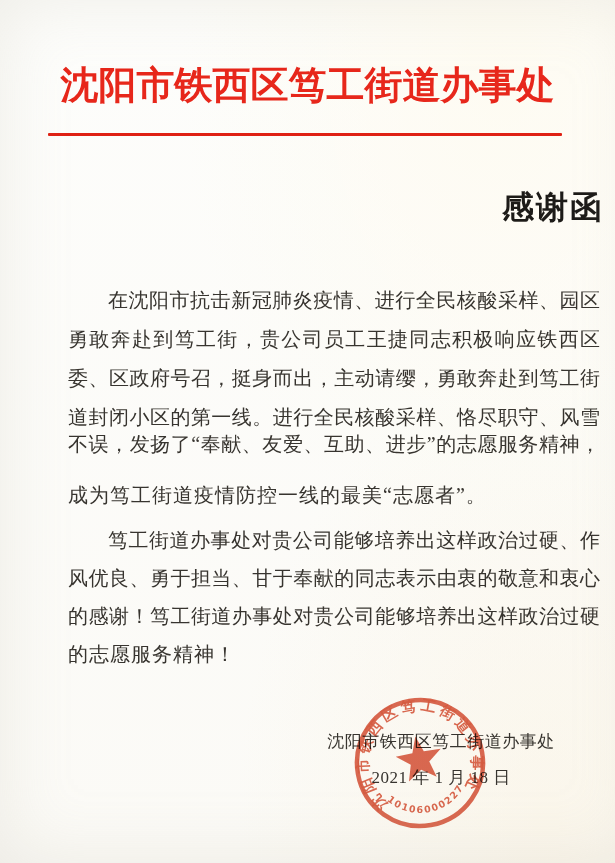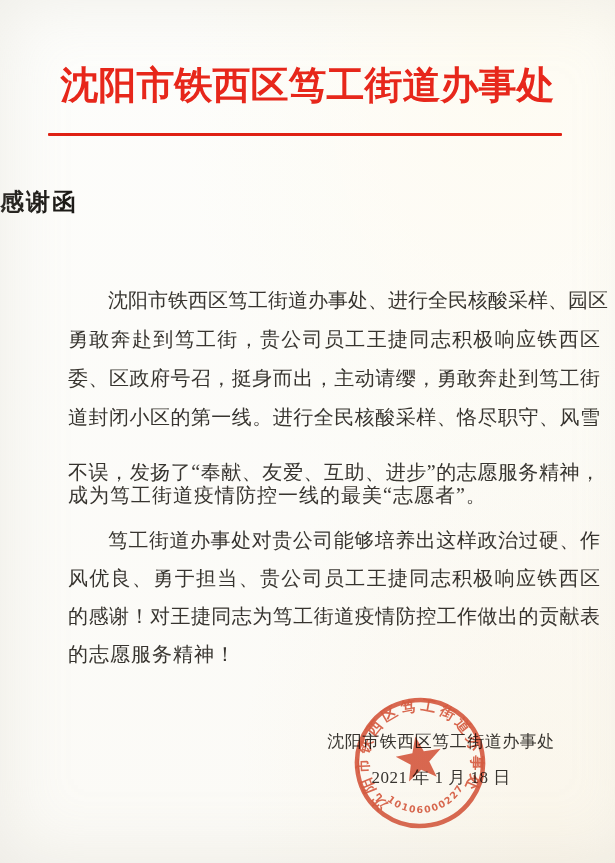--- a/index.html
+++ b/index.html
@@ -25,21 +25,21 @@
     text-align:center;font-size:38px;font-weight:bold;
     letter-spacing:0px;color:#e7271b;line-height:1.15;
     white-space:nowrap;
   }
   .letterhead-rule{
     position:absolute;top:133px;left:48px;width:514px;height:3px;
     background:#df2114;border-radius:1px;
   }
   .doc-title{
     position:absolute;top:186px;left:0;width:604px;
-    text-align:left;font-size:24px;font-weight:bold;color:#1d1b18;
+    text-align:right;font-size:32px;font-weight:bold;color:#1d1b18;
     letter-spacing:2px;
   }
   .body-block{
     position:absolute;left:68px;top:0;width:532px;color:#37342f;
   }
   .salutation{
     position:absolute;left:65px;top:240px;
     font-size:21px;color:#37342f;letter-spacing:1px;white-space:nowrap;
   }
   .line{
@@ -75,29 +75,29 @@
 <div class="page">
 
   <div class="letterhead-title">沈阳市铁西区笃工街道办事处</div>
 
   <div class="letterhead-rule"></div>
 
   <div class="doc-title">感谢函</div>
 
 
   <div class="body-block">
-    <div class="line first" style="top:288px">沈阳市铁西区笃工街道办事处、进行全民核酸采样、园区</div>
+    <div class="line first" style="top:288px">在沈阳市抗击新冠肺炎疫情、进行全民核酸采样、园区</div>
     <div class="line" style="top:327px">勇敢奔赴到笃工街，贵公司员工王捷同志积极响应铁西区</div>
     <div class="line" style="top:366px">委、区政府号召，挺身而出，主动请缨，勇敢奔赴到笃工街</div>
     <div class="line" style="top:405px">道封闭小区的第一线。进行全民核酸采样、恪尽职守、风雪</div>
-    <div class="line" style="top:460px">不误，发扬了“奉献、友爱、互助、进步”的志愿服务精神，</div>
+    <div class="line" style="top:432px">不误，发扬了“奉献、友爱、互助、进步”的志愿服务精神，</div>
     <div class="line loose" style="top:483px">成为笃工街道疫情防控一线的最美“志愿者”。</div>
     <div class="line first" style="top:528px">笃工街道办事处对贵公司能够培养出这样政治过硬、作</div>
-    <div class="line" style="top:566px">风优良、勇于担当、贵公司员工王捷同志积极响应铁西区</div>
-    <div class="line" style="top:604px">的感谢！对王捷同志为笃工街道疫情防控工作做出的贡献表</div>
+    <div class="line" style="top:566px">风优良、勇于担当、甘于奉献的同志表示由衷的敬意和衷心</div>
+    <div class="line" style="top:604px">的感谢！笃工街道办事处对贵公司能够培养出这样政治过硬</div>
     <div class="line loose" style="top:642px">的志愿服务精神！</div>
   </div>
 
   <div class="sig-block">
     <div class="sig-org">沈阳市铁西区笃工街道办事处</div>
     <div class="sig-date">2021 年 1 月 18 日</div>
   </div>
 
   <div class="seal-wrap">
     <svg width="170" height="170" viewBox="0 0 170 170">

